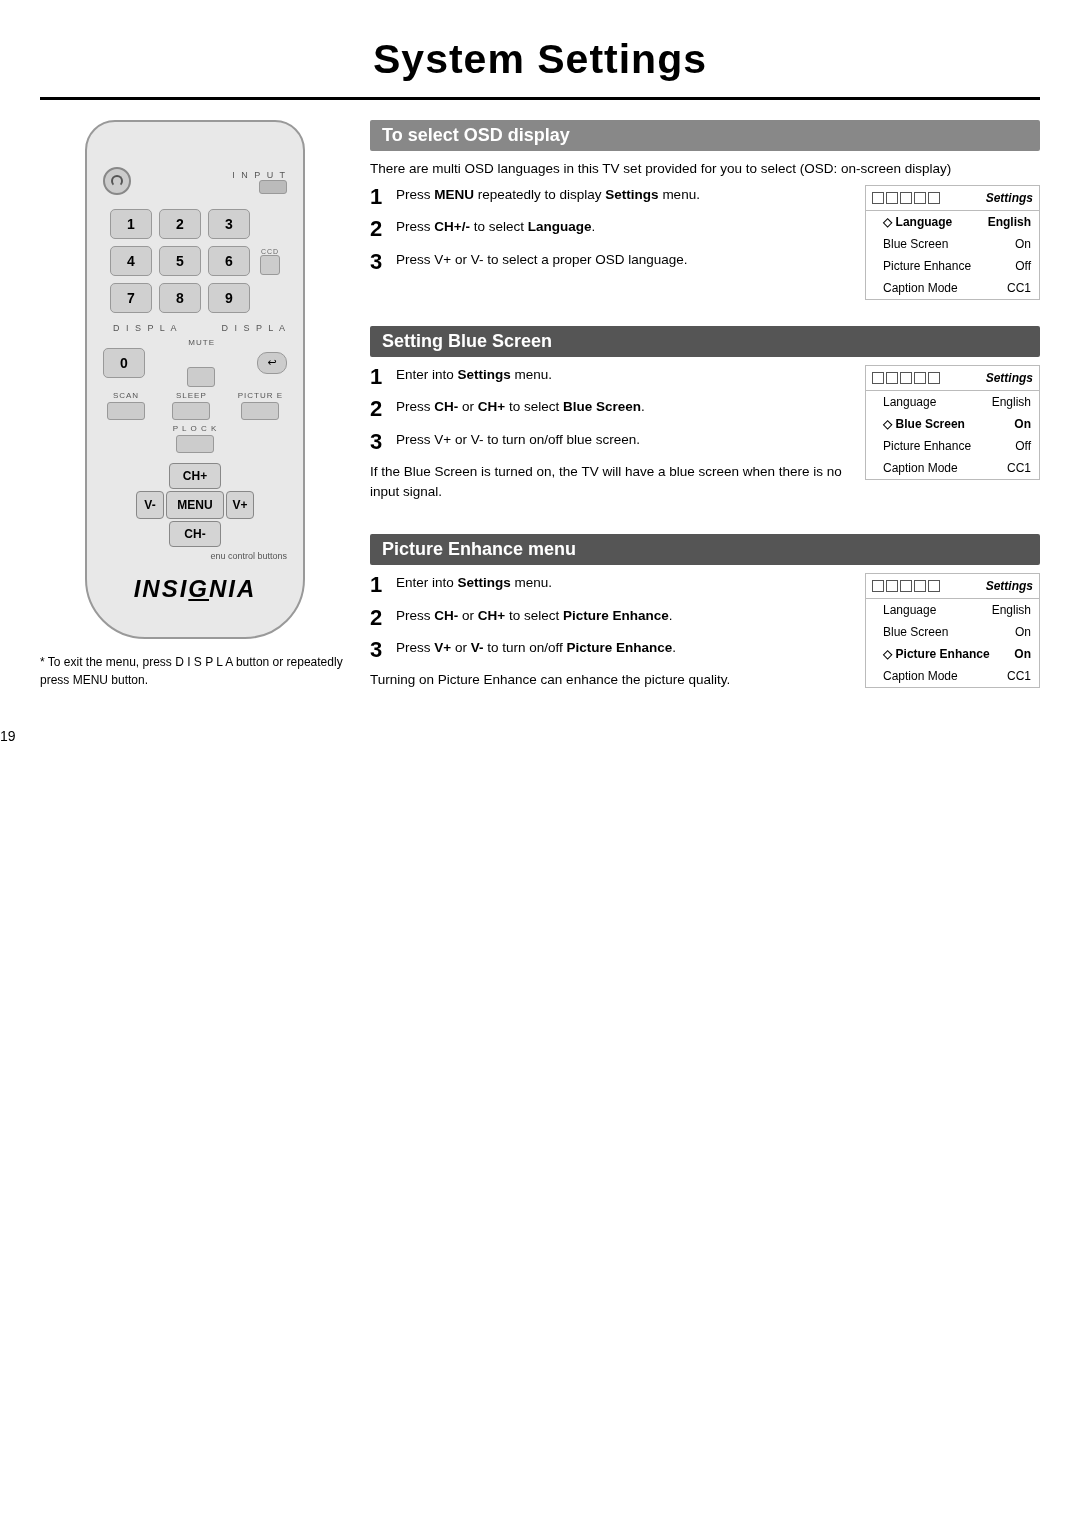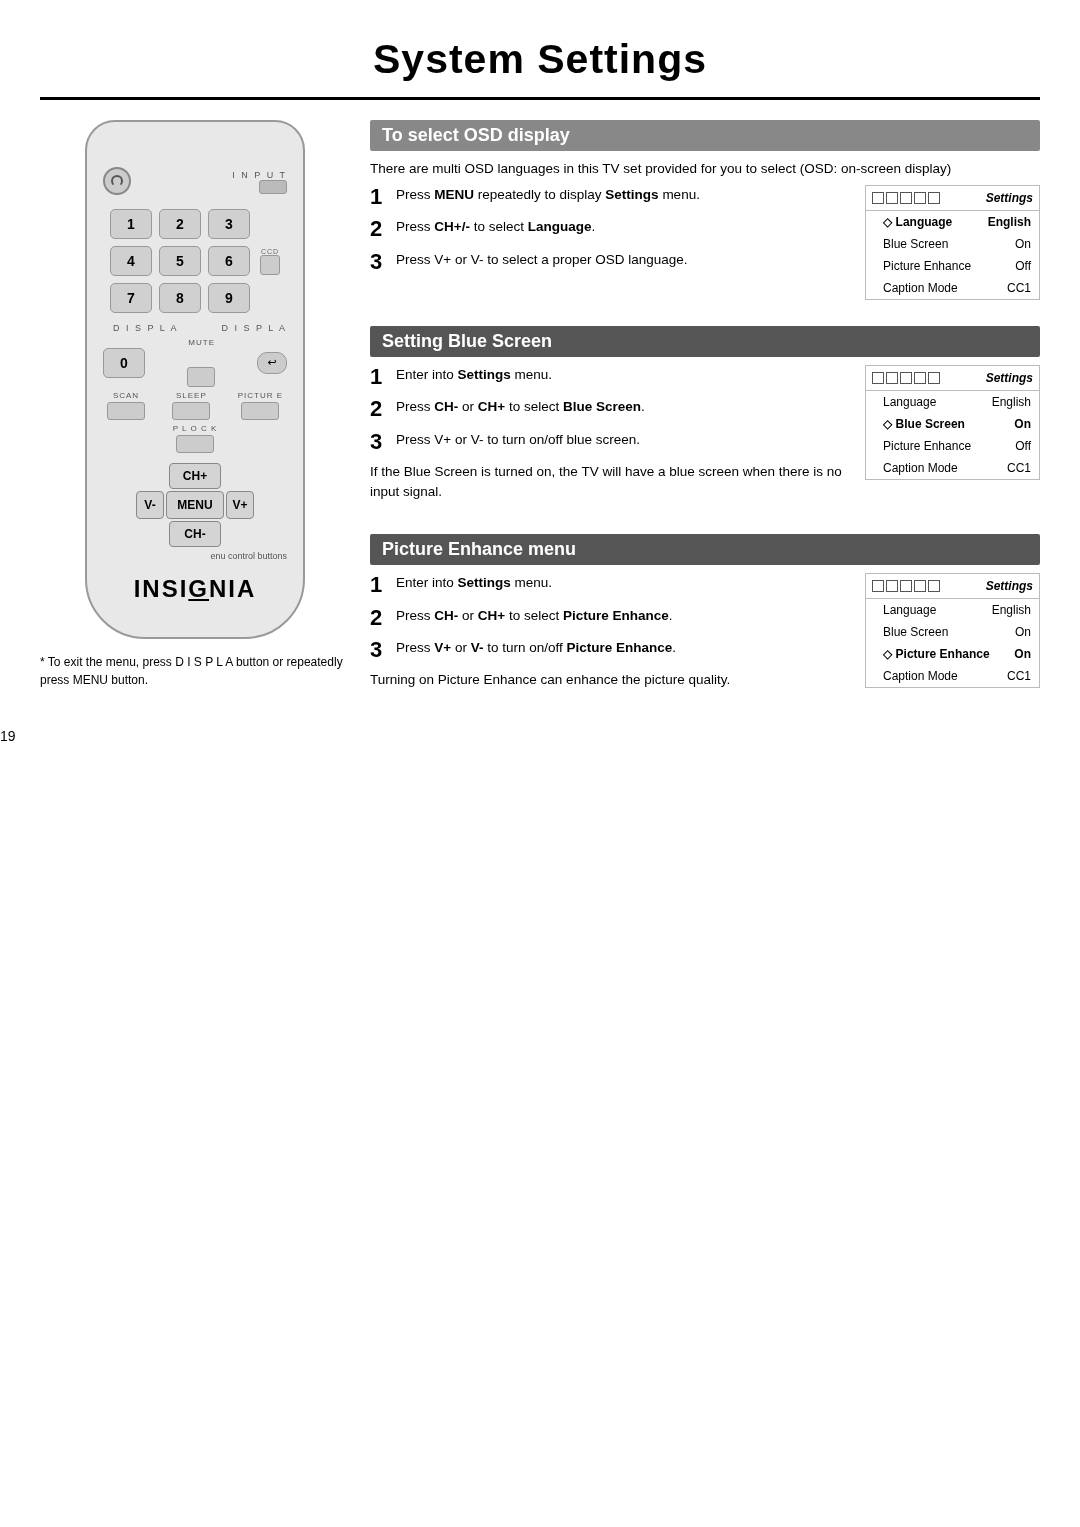--- a/index.html
+++ b/index.html
@@ -249,20 +249,21 @@
       display: flex; align-items: center; justify-content: center;
       font-size: 12px; font-weight: bold;
     }
 
     
     .insignia-logo {
       font-size: 24px;
       font-weight: bold;
       letter-spacing: 2px;
       margin: 14px 0 4px 0;
+      font-style: italic;
     }
     .insignia-logo span.g-underline {
       text-decoration: underline;
     }
 
     
     .remote-note {
       font-size: 12px;
       margin-top: 14px;
       line-height: 1.5;

